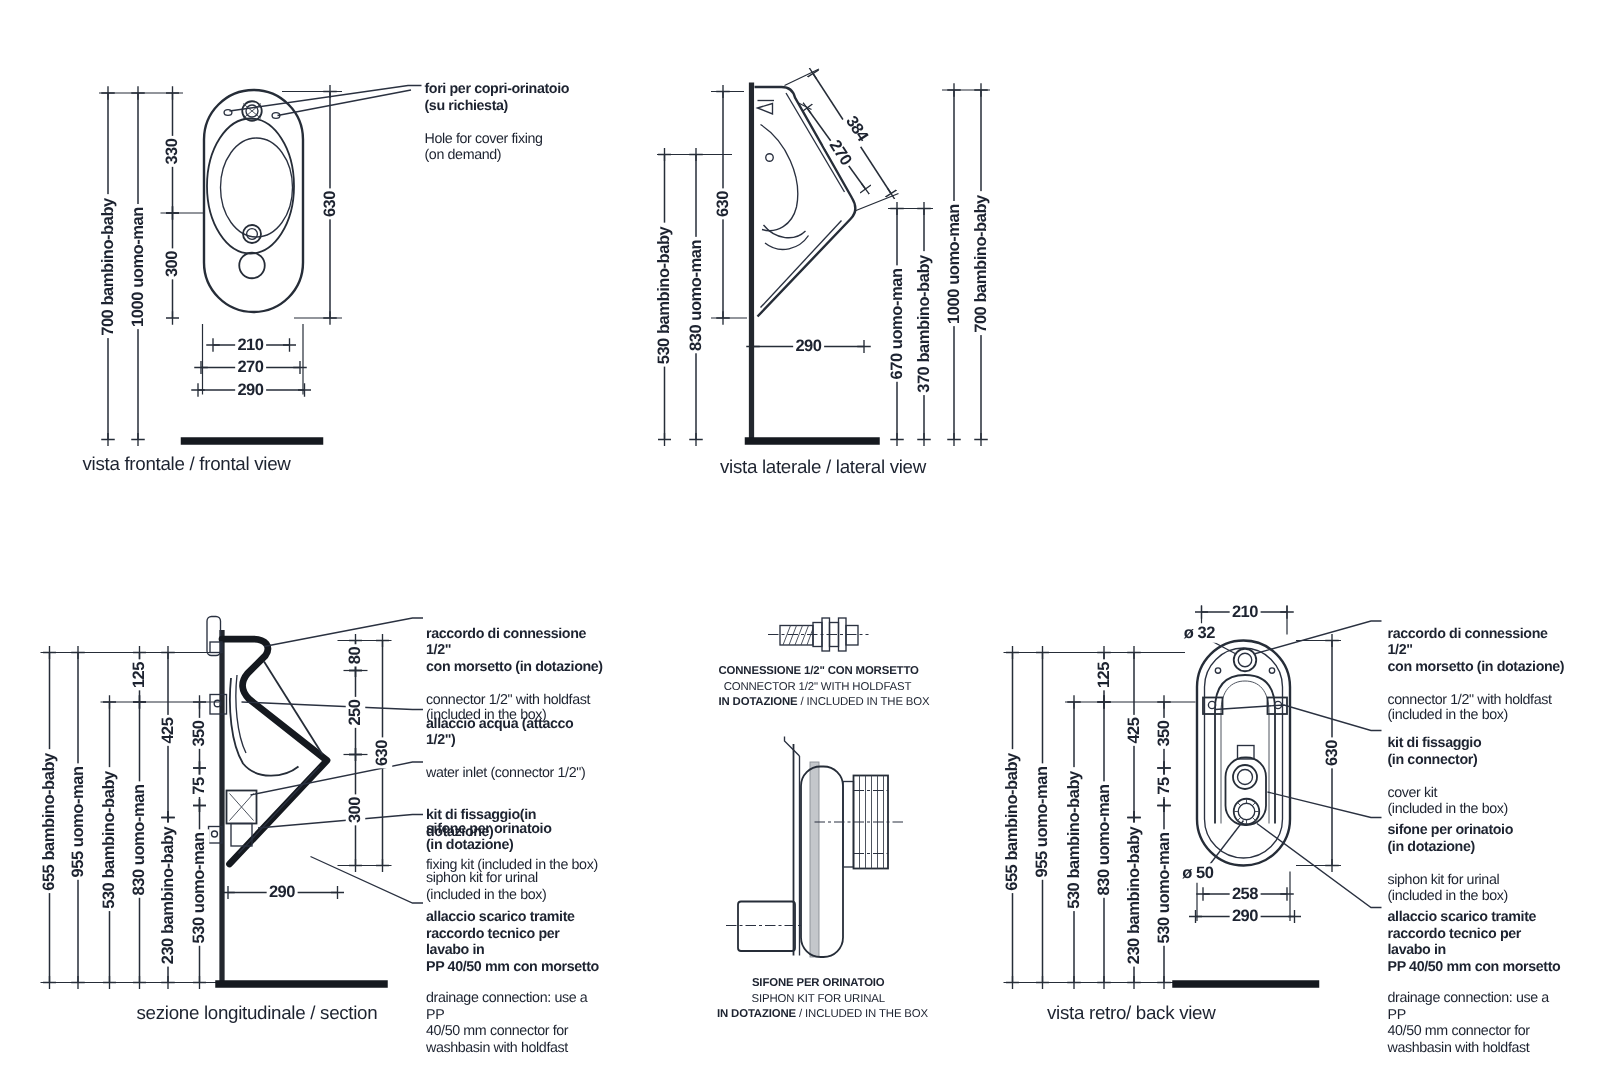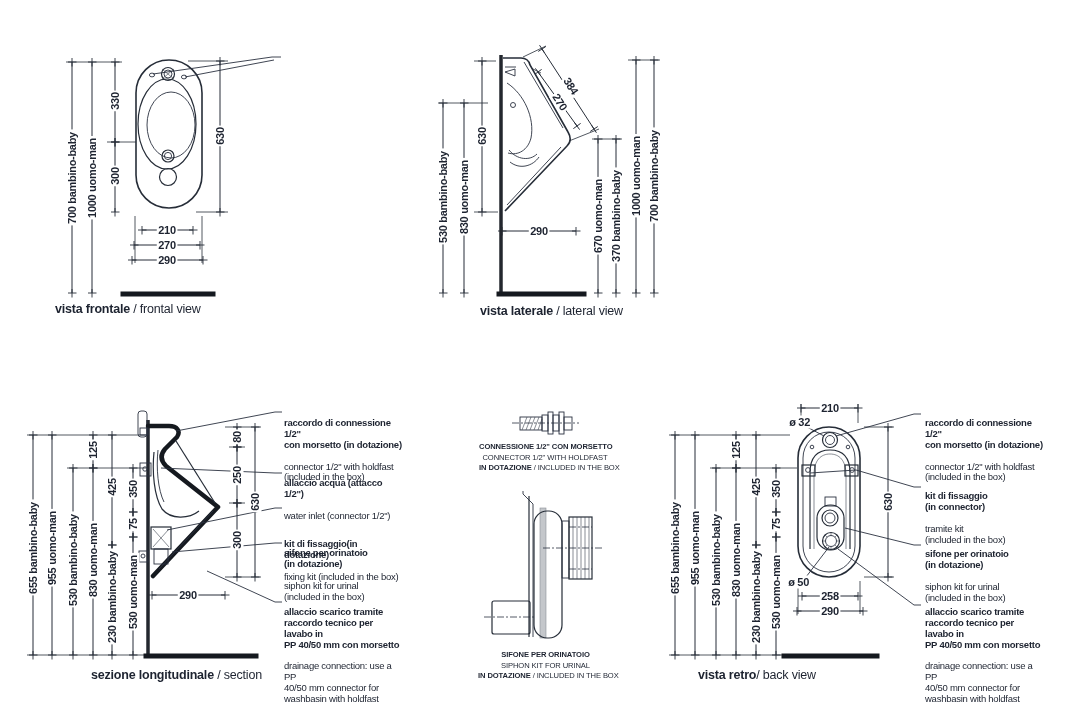--- a/index.html
+++ b/index.html
@@ -16,21 +16,21 @@
   .o4{stroke:#3a414d;stroke-width:.6;fill:none;}
   .th{stroke:#15191f;stroke-width:4.5;fill:none;stroke-linejoin:round;stroke-linecap:round;}
   .wl{stroke:#23272e;stroke-width:3.5;fill:none;}
   .fl{stroke:#15191f;stroke-width:5;fill:none;stroke-linecap:square;}
   .cl{stroke:#2a3140;stroke-width:.8;fill:none;stroke-dasharray:7 2 2 2;}
   text.lbl{font-family:"Liberation Sans",sans-serif;font-weight:bold;font-size:11px;
            fill:#1d2330;letter-spacing:-0.3px;text-anchor:middle;dominant-baseline:central;}
   text.lbl.end{text-anchor:end;}
   
   .vtitle{position:absolute;font-size:12.5px;letter-spacing:-0.2px;white-space:nowrap;}
-  .vtitle .b{font-weight:bold;}
+  .vtitle .b{font-weight:normal;}
   .ann{position:absolute;width:118px;font-size:9.5px;line-height:10.9px;
        letter-spacing:-0.25px;white-space:pre-line;}
   .ann .it{font-weight:bold;}
   .cap{position:absolute;text-align:center;font-size:7.6px;line-height:10.6px;
        letter-spacing:-0.1px;white-space:nowrap;}
   .cap .b{font-weight:bold;}
 </style>
 </head>
 <body>
 
@@ -367,20 +367,26 @@
         <text class="lbl" x="830" y="596">258</text>
     <rect x="819.7734375" y="604.5" width="20.6353759765625" height="13" fill="#ffffff"></rect>
         <text class="lbl" x="830" y="611">290</text>
     <rect x="787.6875" y="415.5" width="23.99310302734375" height="13" fill="#ffffff"></rect>
         <text class="lbl end" x="810" y="422">ø 32</text>
     <rect x="786.6875" y="575.5" width="23.99310302734375" height="13" fill="#ffffff"></rect>
         <text class="lbl end" x="809" y="582">ø 50</text>
   </g>
 </svg>
 
+<div class="ann" style="left:283px;top:44px;">
+  <div class="it">fori per copri-orinatoio
+(su richiesta)</div>
+  <div>Hole for cover fixing
+(on demand)</div>
+</div>
 
 <div class="vtitle" style="left:55px;top:302px;">
   <span class="b">vista frontale</span><span> / frontal view</span>
 </div>
 <div class="vtitle" style="left:480px;top:304px;">
   <span class="b">vista laterale</span><span> / lateral view</span>
 </div>
 <div class="vtitle" style="left:55px;top:668px;margin-left:36px;">
   <span class="b">sezione longitudinale</span><span> / section</span>
 </div>
@@ -419,21 +425,21 @@
 
 <div class="ann" style="left:925px;top:407px;">
   <div class="it">raccordo di connessione 1/2"
 con morsetto (in dotazione)</div>
   <div>connector 1/2" with holdfast
 (included in the box)</div>
 </div>
 <div class="ann" style="left:925px;top:480px;">
   <div class="it">kit di fissaggio
 (in connector)</div>
-  <div>tramite kit
+  <div>cover kit
 (included in the box)</div>
 </div>
 <div class="ann" style="left:925px;top:538px;">
   <div class="it">sifone per orinatoio
 (in dotazione)</div>
   <div>siphon kit for urinal
 (included in the box)</div>
 </div>
 <div class="ann" style="left:925px;top:596px;">
   <div class="it">allaccio scarico tramite

